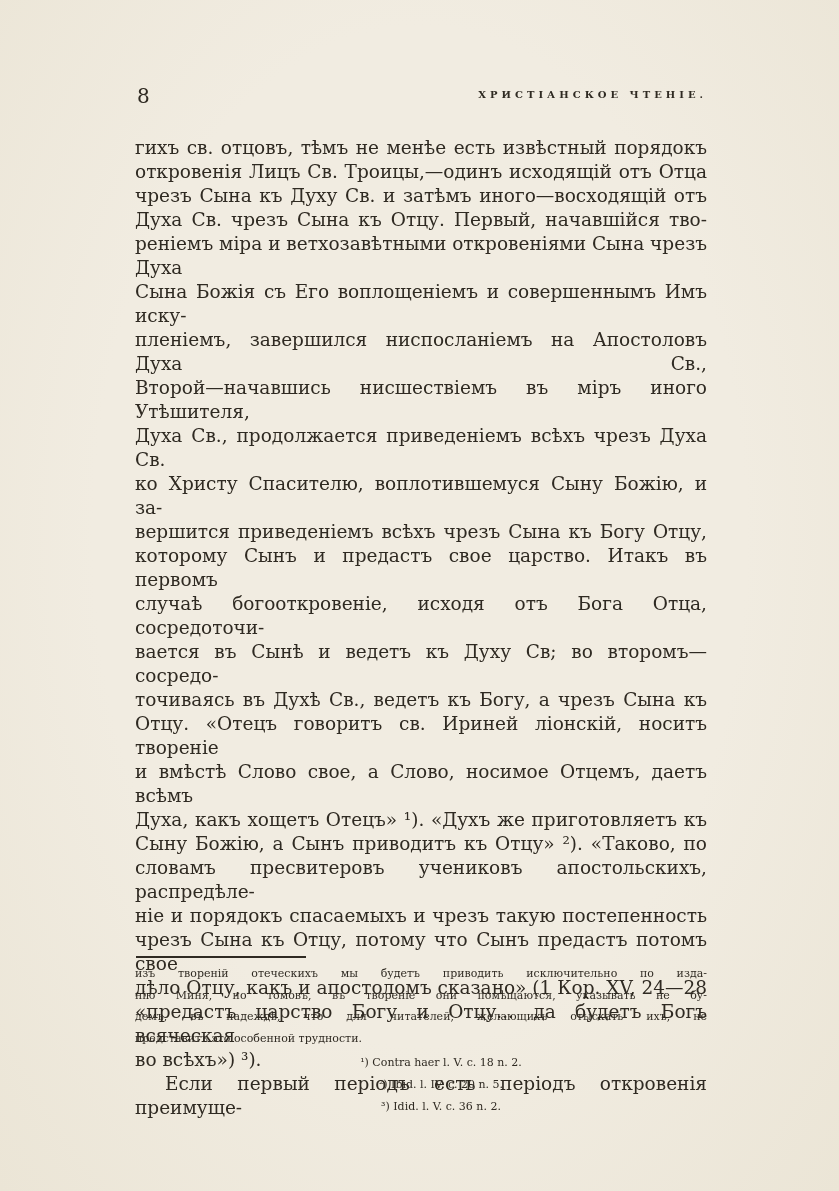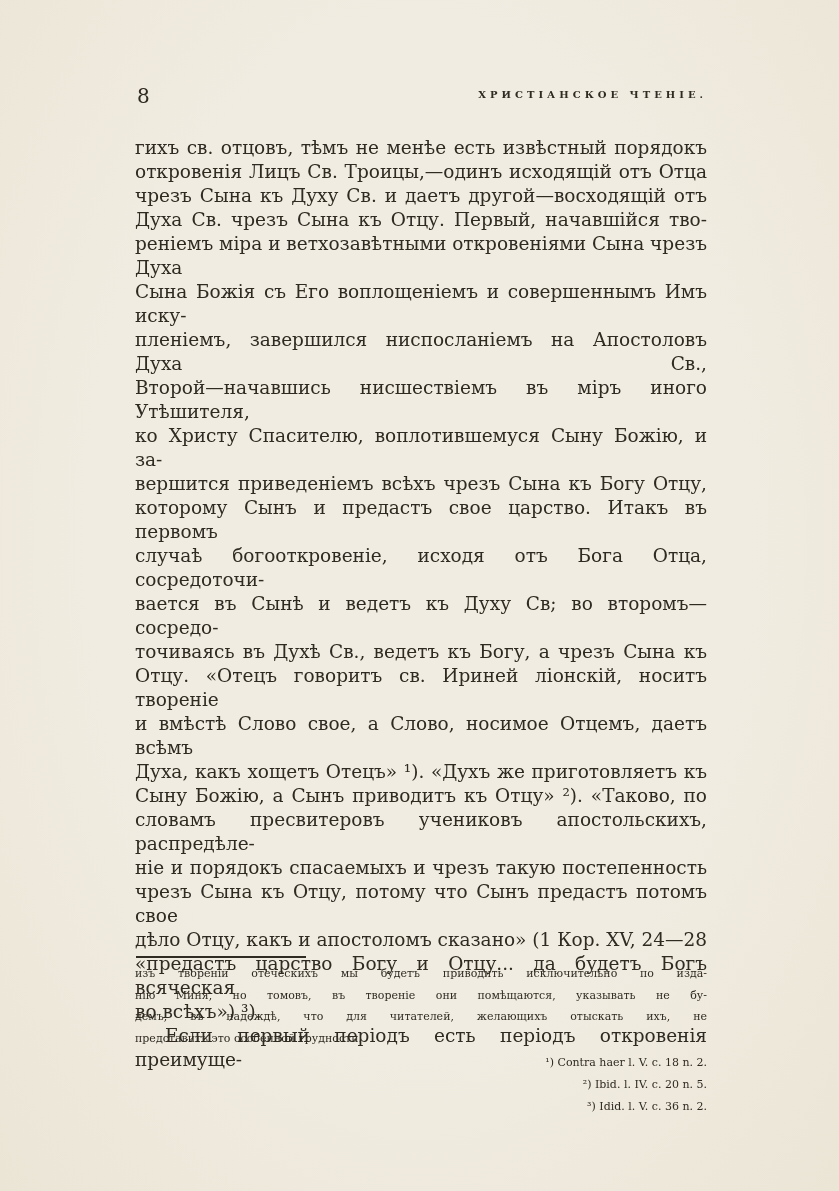--- a/index.html
+++ b/index.html
@@ -76,43 +76,44 @@
   }
   .footnotes .line {
     line-height: 21.5px;
   }
   .fn-items {
     margin-top: 3px;
     padding-left: 40px;
   }
   .fn-item {
     line-height: 22px;
-    text-align: right;
+    text-align: center;
   }
 </style>
 </head>
 <body>
 
 <div class="page">
 
   <div class="header">
     <span class="page-num">8</span>
     <span class="running-title">ХРИСТІАНСКОЕ ЧТЕНІЕ.</span>
   </div>
 
   <div class="body-text">
       <div class="paragraph">
         <div class="line">гихъ св. отцовъ, тѣмъ не менѣе есть извѣстный порядокъ</div>
         <div class="line">откровенія Лицъ Св. Троицы,—одинъ исходящій отъ Отца</div>
-        <div class="line">чрезъ Сына къ Духу Св. и даетъ другой—восходящій отъ</div>
+        <div class="line">чрезъ Сына къ Духу Св. и затѣмъ иного—восходящій отъ</div>
         <div class="line">Духа Св. чрезъ Сына къ Отцу. Первый, начавшійся тво-</div>
         <div class="line">реніемъ міра и ветхозавѣтными откровеніями Сына чрезъ Духа</div>
         <div class="line">Сына Божія съ Его воплощеніемъ и совершеннымъ Имъ иску-</div>
         <div class="line">пленіемъ, завершился ниспосланіемъ на Апостоловъ Духа Св.,</div>
         <div class="line">Второй—начавшись нисшествіемъ въ міръ иного Утѣшителя,</div>
+        <div class="line">Духа Св., продолжается приведеніемъ всѣхъ чрезъ Духа Св.</div>
         <div class="line">ко Христу Спасителю, воплотившемуся Сыну Божію, и за-</div>
         <div class="line">вершится приведеніемъ всѣхъ чрезъ Сына къ Богу Отцу,</div>
         <div class="line">которому Сынъ и предастъ свое царство. Итакъ въ первомъ</div>
         <div class="line">случаѣ богооткровеніе, исходя отъ Бога Отца, сосредоточи-</div>
         <div class="line">вается въ Сынѣ и ведетъ къ Духу Св; во второмъ—сосредо-</div>
         <div class="line">точиваясь въ Духѣ Св., ведетъ къ Богу, а чрезъ Сына къ</div>
         <div class="line">Отцу. «Отецъ говоритъ св. Ириней ліонскій, носитъ твореніе</div>
         <div class="line">и вмѣстѣ Слово свое, а Слово, носимое Отцемъ, даетъ всѣмъ</div>
         <div class="line">Духа, какъ хощетъ Отецъ» ¹). «Духъ же приготовляетъ къ</div>
         <div class="line">Сыну Божію, а Сынъ приводитъ къ Отцу» ²). «Таково, по</div>

